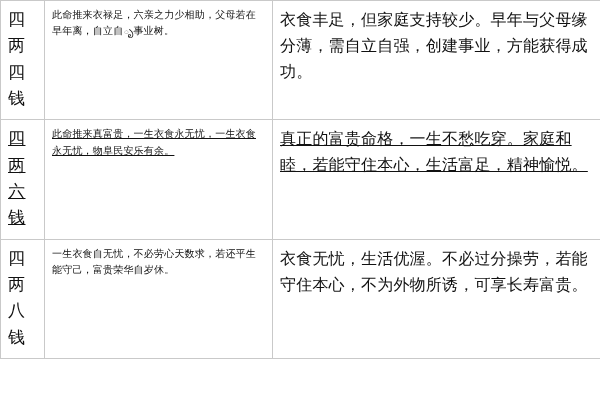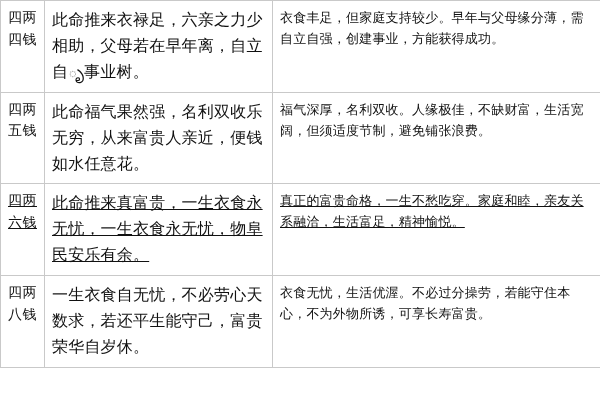--- a/index.html
+++ b/index.html
@@ -27,39 +27,39 @@
   }
   table.fate-table td {
     border: 1px solid #c9c9c9;
     vertical-align: top;
     padding: 6px 7px 7px 7px;
     box-sizing: border-box;
   }
   td.weight-cell {
     width: 44px;
     text-align: left;
-    font-size: 14px;
+    font-size: 17px;
     line-height: 1.55;
     letter-spacing: 0.5px;
     color: #111;
     white-space: normal;
     word-break: break-all;
     padding-left: 6px;
     padding-right: 4px;
   }
   td.verse-cell {
     width: 228px;
-    font-size: 16px;
+    font-size: 10px;
     line-height: 1.62;
     color: #111;
     letter-spacing: 0.2px;
   }
   td.meaning-cell {
     width: 328px;
-    font-size: 13px;
+    font-size: 16px;
     line-height: 1.62;
     color: #111;
     letter-spacing: 0.2px;
   }
   .row-0 td { height: 90px; }
   .row-1 td { height: 74px; }
   .row-2 td { height: 90px; text-decoration: underline; }
   .row-3 td { height: 74px; }
   .row-4 td { height: 72px; }
 </style>
@@ -67,29 +67,24 @@
 <body>
 
 <div class="sheet">
   <table class="fate-table">
     <tbody>
       <tr class="row-0">
         <td class="weight-cell">四两四钱</td>
         <td class="verse-cell">此命推来衣禄足，六亲之力少相助，父母若在早年离，自立自ృ事业树。</td>
         <td class="meaning-cell">衣食丰足，但家庭支持较少。早年与父母缘分薄，需自立自强，创建事业，方能获得成功。</td>
       </tr>
-      <tr class="row-1">
-        <td class="weight-cell">四两五钱</td>
-        <td class="verse-cell">此命福气果然强，名利双收乐无穷，从来富贵人亲近，便钱如水任意花。</td>
-        <td class="meaning-cell">福气深厚，名利双收。人缘极佳，不缺财富，生活宽阔，但须适度节制，避免铺张浪费。</td>
-      </tr>
       <tr class="row-2">
         <td class="weight-cell">四两六钱</td>
         <td class="verse-cell">此命推来真富贵，一生衣食永无忧，一生衣食永无忧，物阜民安乐有余。</td>
-        <td class="meaning-cell">真正的富贵命格，一生不愁吃穿。家庭和睦，亲友关系融洽，生活富足，精神愉悦。</td>
+        <td class="meaning-cell">真正的富贵命格，一生不愁吃穿。家庭和睦，若能守住本心，生活富足，精神愉悦。</td>
       </tr>
       <tr class="row-4">
         <td class="weight-cell">四两八钱</td>
         <td class="verse-cell">一生衣食自无忧，不必劳心天数求，若还平生能守己，富贵荣华自岁休。</td>
         <td class="meaning-cell">衣食无忧，生活优渥。不必过分操劳，若能守住本心，不为外物所诱，可享长寿富贵。</td>
       </tr>
     </tbody>
   </table>
 </div>
 

